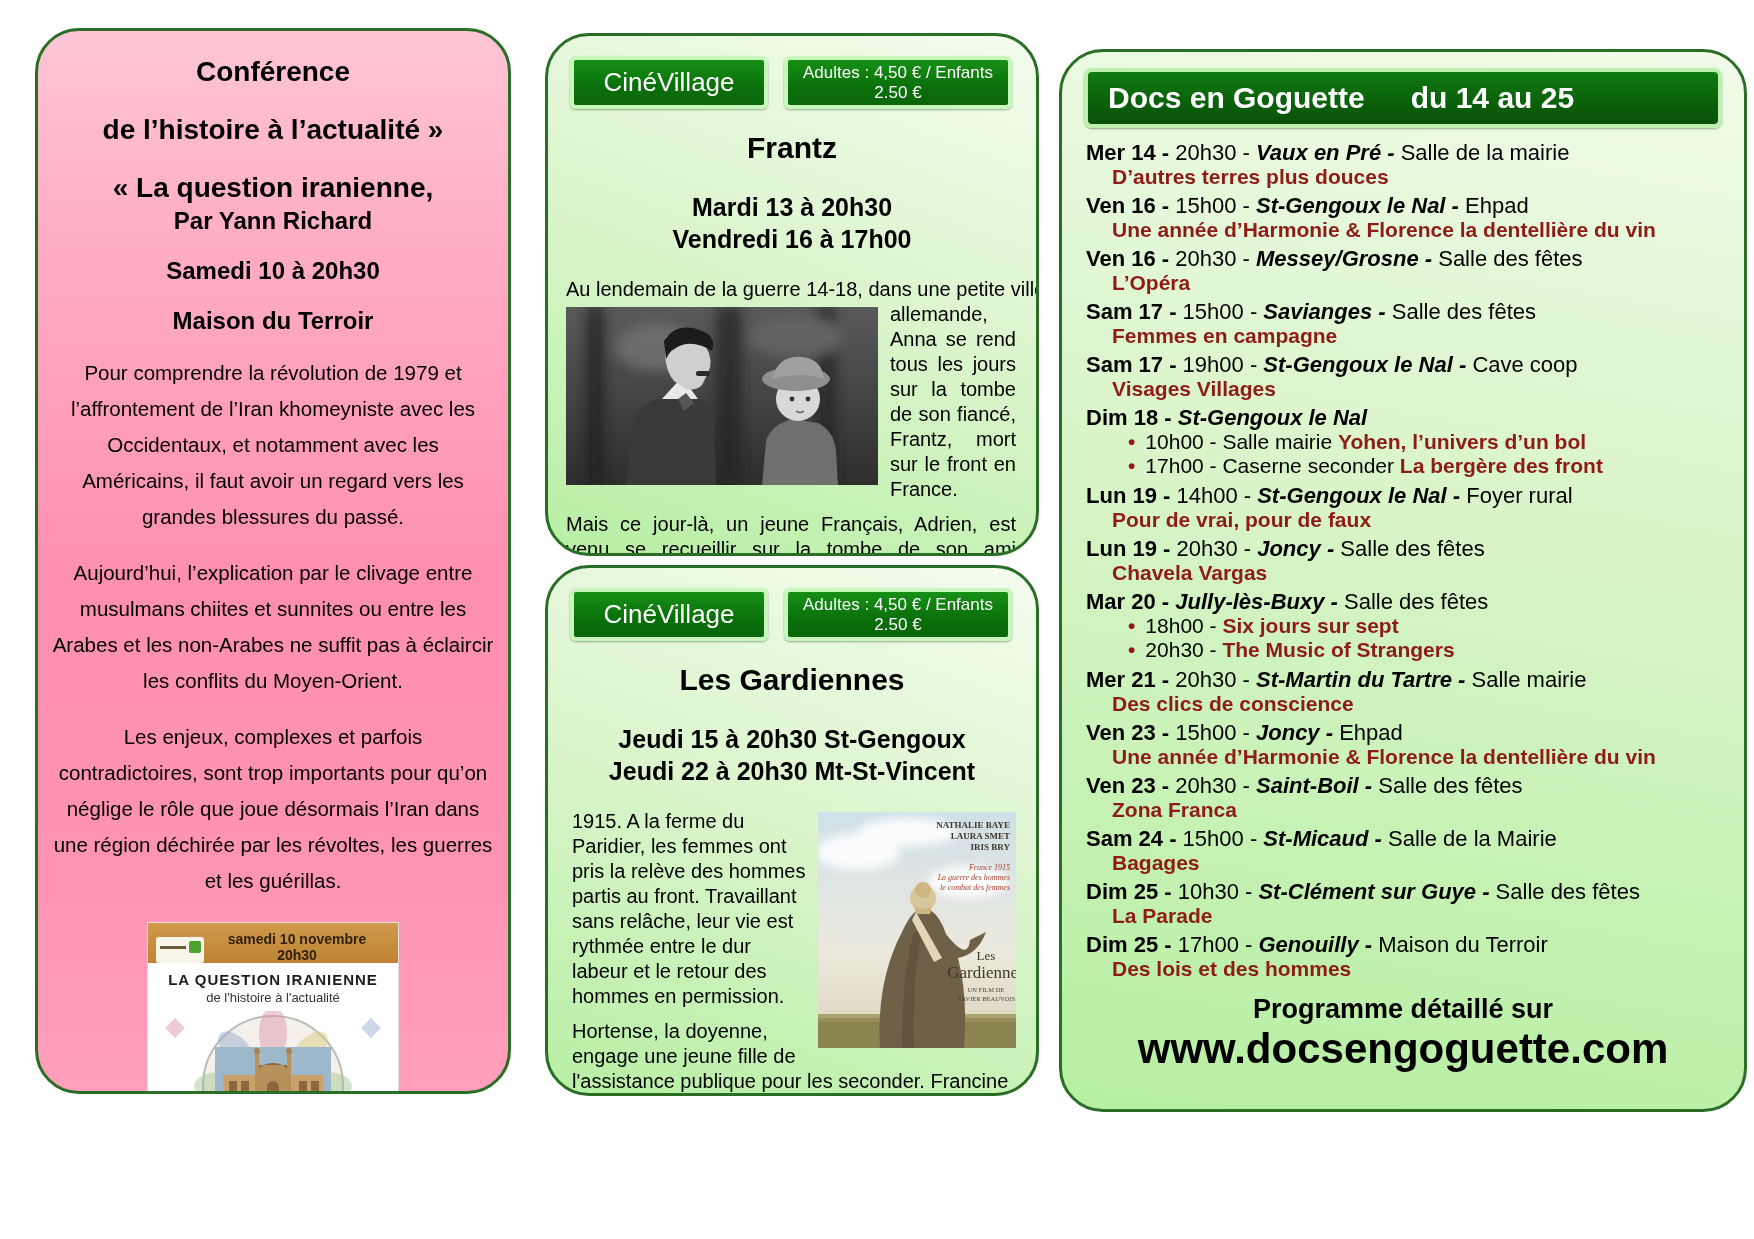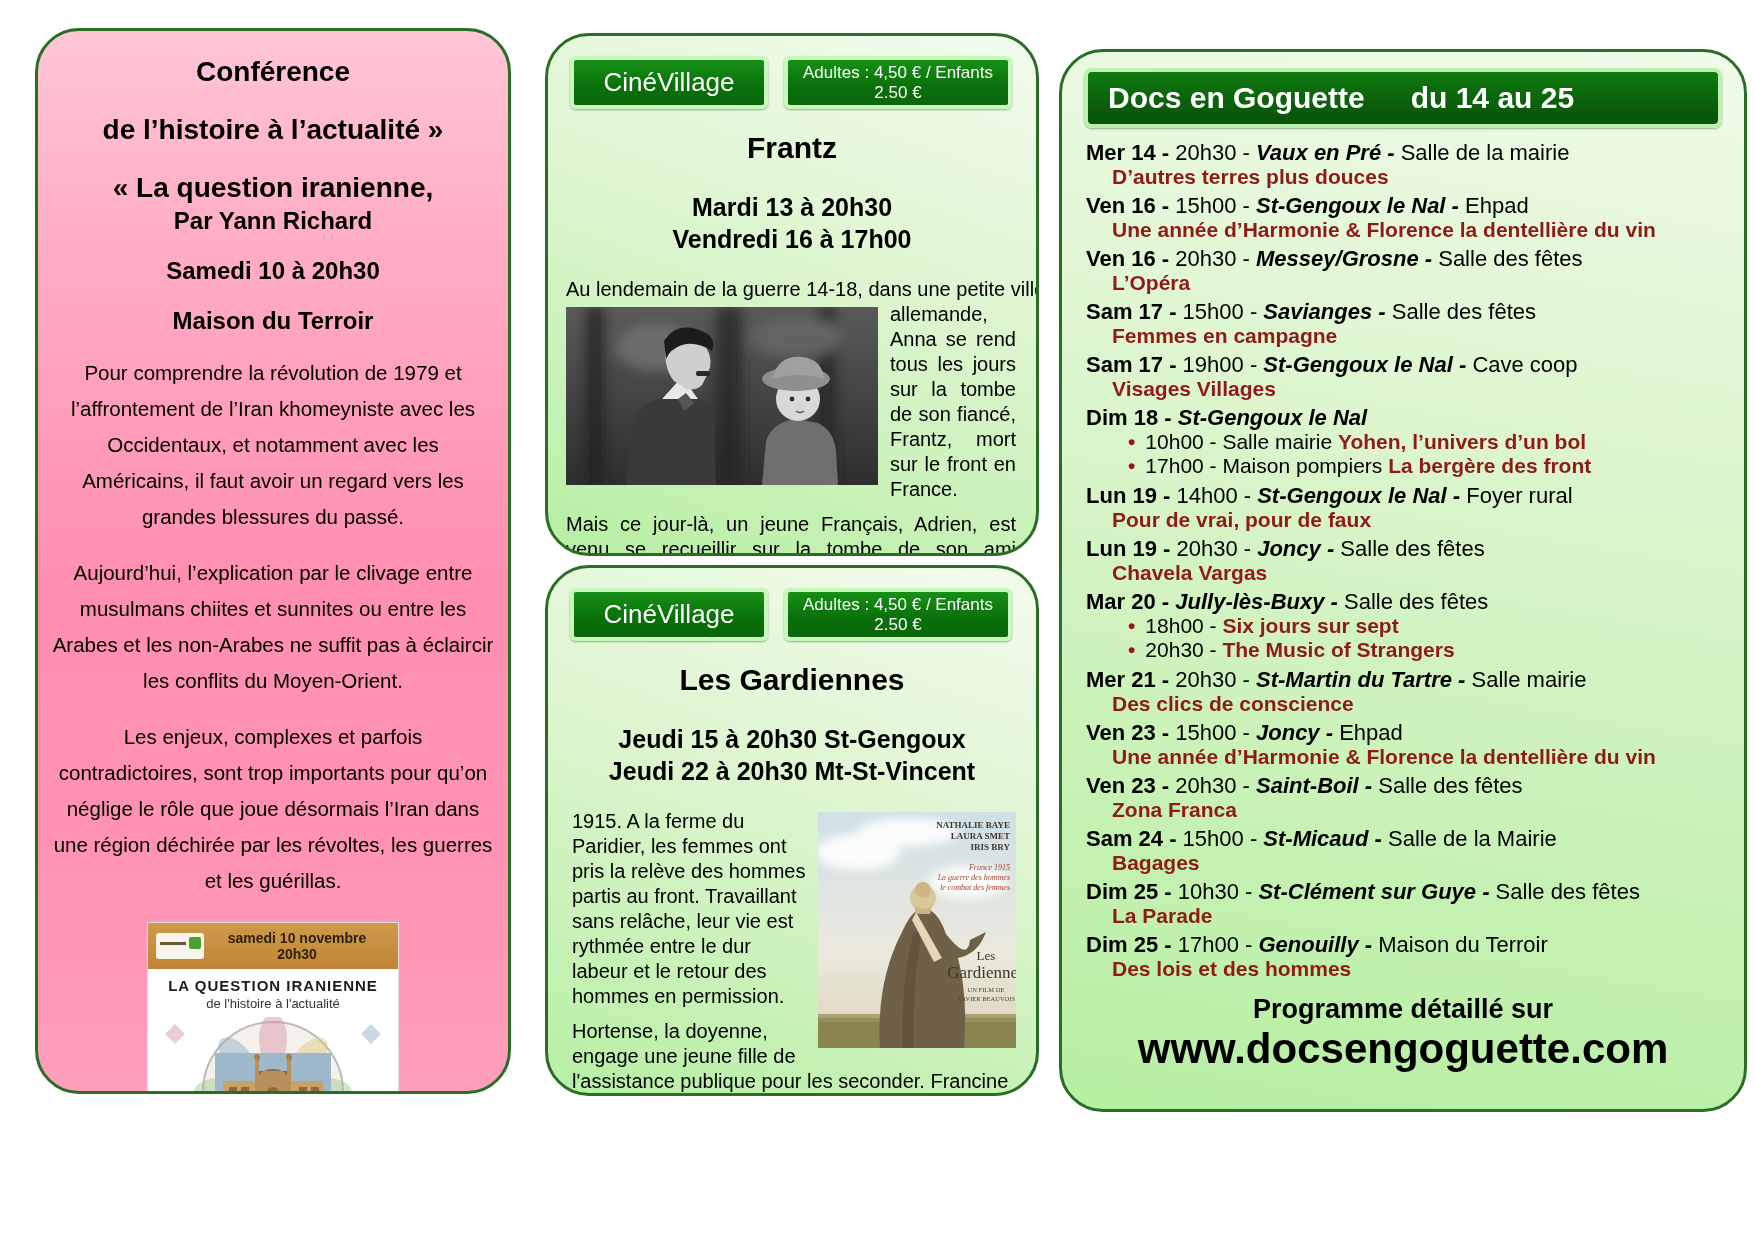--- a/index.html
+++ b/index.html
@@ -9,21 +9,21 @@
 
   
   .panel-pink{left:35px;top:28px;width:476px;height:1066px;
     background:linear-gradient(180deg,#ffc6d6 0%,#ffafc6 18%,#ff8fb1 52%,#ff93b3 78%,#ff9fbc 100%);}
   .conf-head{margin-top:24px;text-align:center;font-weight:bold;font-size:28px;line-height:34px;}
   .conf-sub{margin-top:2px;text-align:center;font-weight:bold;font-size:24px;line-height:28px;}
   .conf-bold-line{margin-top:22px;text-align:center;font-weight:bold;font-size:24px;}
   .conf-para{margin:20px 14px 0 14px;text-align:center;font-size:20.5px;line-height:36px;}
 
   .poster{position:relative;width:250px;margin:24px auto 0 auto;background:#ffffff;box-shadow:0 0 0 1px #e0e0e0;}
-  .poster-band{display:flex;align-items:center;background:linear-gradient(180deg,#cf9a4b,#c08336);height:46px;padding:0 8px;}
+  .poster-band{display:flex;align-items:flex-end;background:linear-gradient(180deg,#cf9a4b,#c08336);height:40px;padding:0 8px;}
   .poster-logo{width:48px;height:26px;background:#f7f4ea;border-radius:3px;position:relative;flex:0 0 auto;}
   .poster-logo:before{content:"";position:absolute;right:3px;top:4px;width:12px;height:12px;background:#4da12f;border-radius:2px;}
   .poster-logo:after{content:"";position:absolute;left:4px;top:9px;width:26px;height:3px;background:#6a5a3a;}
   .poster-band-text{flex:1;text-align:center;color:#2e1f08;font-size:14px;line-height:16px;font-weight:bold;}
   .poster-title{margin-top:8px;text-align:center;font-weight:bold;font-size:15px;letter-spacing:1px;color:#1c1c1c;}
   .poster-subtitle{text-align:center;font-size:13px;color:#333;margin-top:2px;}
   .poster-art{position:relative;height:150px;margin-top:6px;}
   .poster-art svg{position:absolute;left:0;top:0;}
   .poster-conf{margin-top:6px;text-align:center;font-size:17px;color:#222;}
   .poster-by{text-align:center;font-size:19px;color:#222;margin-top:1px;}
@@ -287,21 +287,21 @@
           <div class="ev-line"><span class="ev-day">Sam 17 - </span><span class="ev-time">15h00 - </span><span class="ev-place">Savianges - </span><span class="ev-venue">Salle des fêtes</span></div>
           <div class="ev-film">Femmes en campagne</div>
         </div>
         <div class="event">
           <div class="ev-line"><span class="ev-day">Sam 17 - </span><span class="ev-time">19h00 - </span><span class="ev-place">St-Gengoux le Nal - </span><span class="ev-venue">Cave coop</span></div>
           <div class="ev-film">Visages Villages</div>
         </div>
         <div class="event">
           <div class="ev-line"><span class="ev-day">Dim 18 - </span><span class="ev-place">St-Gengoux le Nal</span></div>
           <div class="ev-sub"><span class="ev-bullet">•</span><span class="ev-time">10h00 - </span><span class="ev-venue">Salle mairie </span><span class="ev-film-inline">Yohen, l’univers d’un bol</span></div>
-          <div class="ev-sub"><span class="ev-bullet">•</span><span class="ev-time">17h00 - </span><span class="ev-venue">Maison pompiers </span><span class="ev-film-inline">La bergère des front</span></div>
+          <div class="ev-sub"><span class="ev-bullet">•</span><span class="ev-time">17h00 - </span><span class="ev-venue">Caserne seconder </span><span class="ev-film-inline">La bergère des front</span></div>
         </div>
         <div class="event">
           <div class="ev-line"><span class="ev-day">Lun 19 - </span><span class="ev-time">14h00 - </span><span class="ev-place">St-Gengoux le Nal - </span><span class="ev-venue">Foyer rural</span></div>
           <div class="ev-film">Pour de vrai, pour de faux</div>
         </div>
         <div class="event">
           <div class="ev-line"><span class="ev-day">Lun 19 - </span><span class="ev-time">20h30 - </span><span class="ev-place">Joncy - </span><span class="ev-venue">Salle des fêtes</span></div>
           <div class="ev-film">Chavela Vargas</div>
         </div>
         <div class="event">

